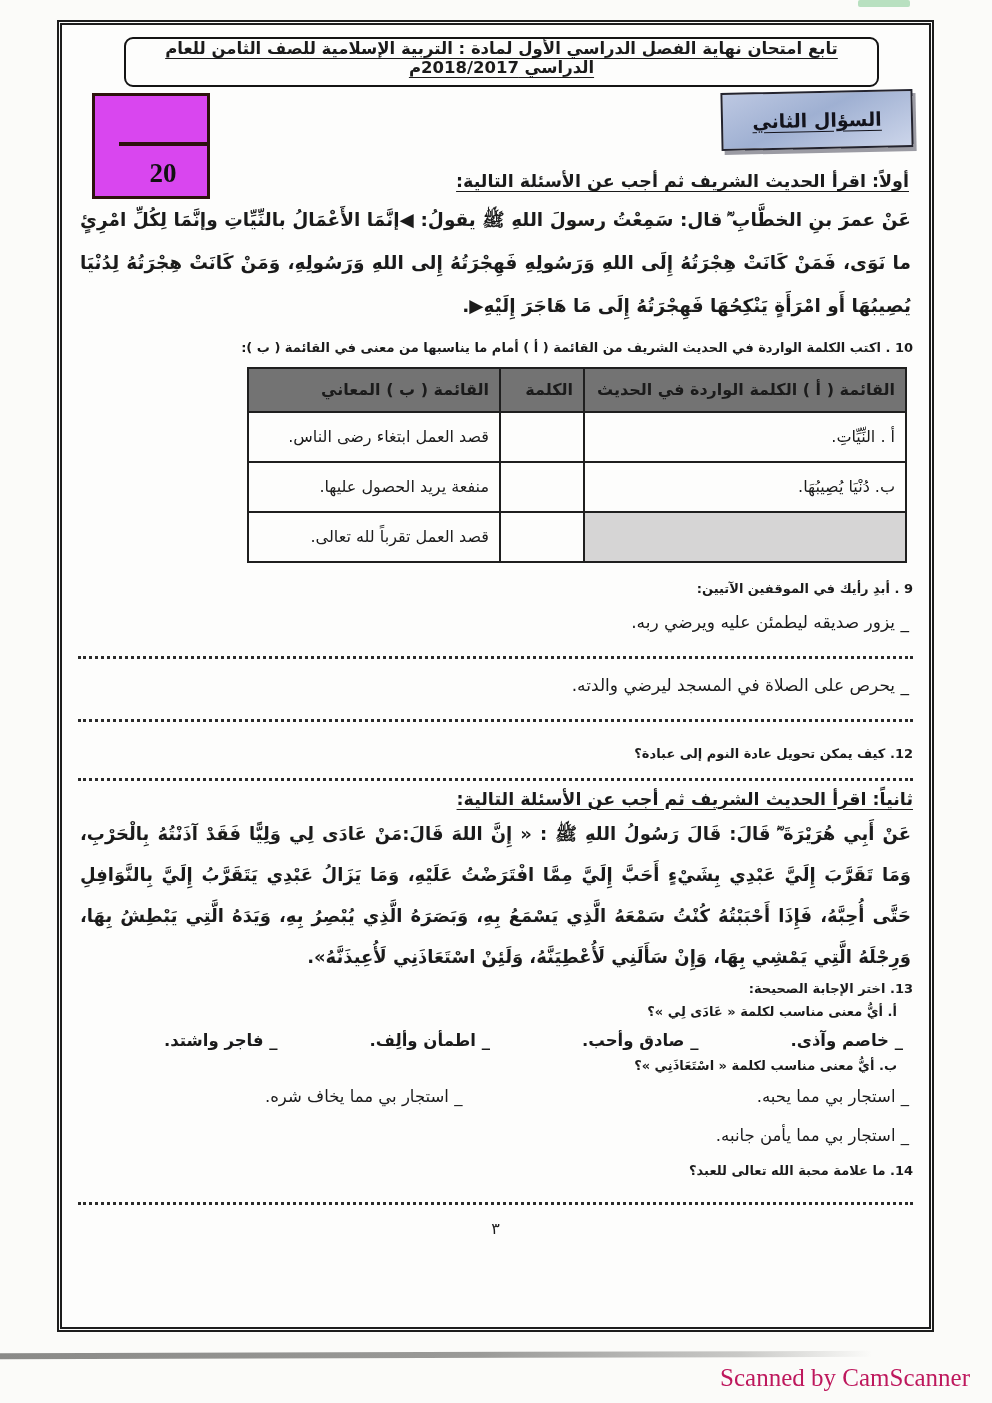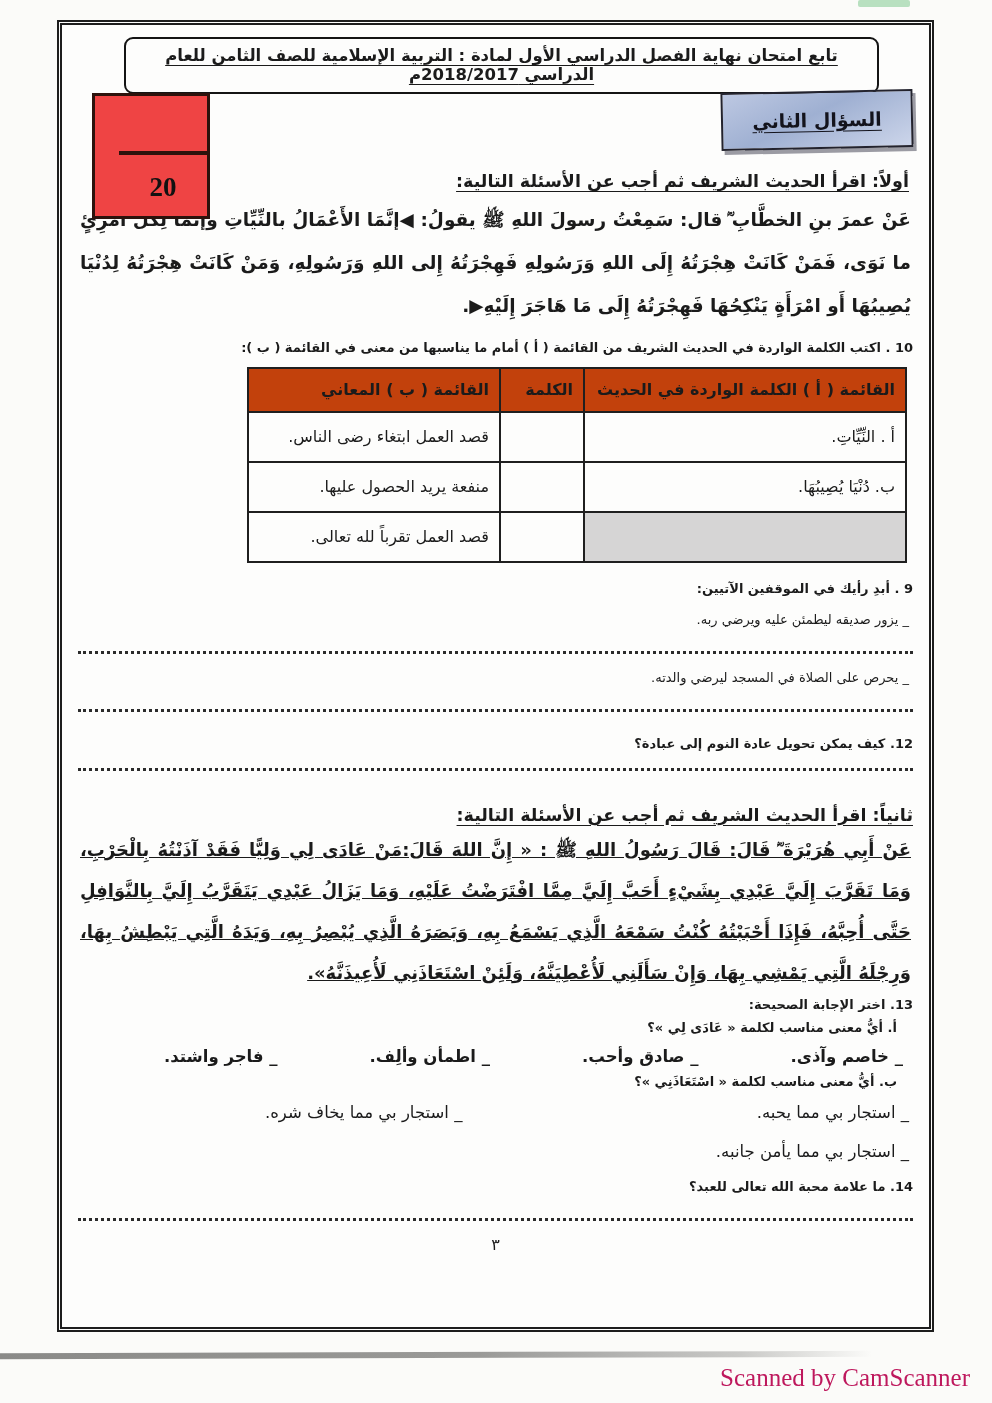--- a/index.html
+++ b/index.html
@@ -23,70 +23,70 @@
     border:5px double #1d1d1d;background:#fdfdfc;box-sizing:border-box;
     direction:rtl;text-align:right;
     padding:0 14px;
   }
 
   
   .top-region{position:relative;height:168px;}
   .header-box{
     position:absolute;top:12px;left:48px;right:36px;
     border:2px solid #141414;border-radius:9px;
-    padding:7px 10px 8px;text-align:center;
+    padding:0 10px 8px;text-align:center;
     font-size:16.5px;font-weight:bold;text-decoration:underline;
     text-underline-offset:4px;
   }
   .title-box{
     position:absolute;top:66px;right:2px;width:188px;height:54px;
     background:linear-gradient(155deg,#bdc8e2 0%,#9fb0d2 45%,#ccd5ea 100%);
     border:2px solid #23232e;
     box-shadow:3px 4px 0 rgba(35,35,55,0.45);
     transform:rotate(-1.2deg);
     display:flex;align-items:center;justify-content:center;
     font-size:19px;font-weight:bold;text-decoration:underline;
     text-underline-offset:4px;color:#13131c;
   }
   .score-box{
-    position:absolute;top:68px;left:16px;width:118px;height:126px;
-    border:3px solid #2d120c;background:#ef4444;box-sizing:border-box;padding-left:24px;
+    position:absolute;top:68px;left:16px;width:118px;height:106px;
+    border:3px solid #2d120c;background:#d946ef;box-sizing:border-box;padding-left:24px;
   }
   .score-top{height:46%;border-bottom:4px solid #2d120c;}
   .score-bottom{height:54%;display:flex;align-items:center;justify-content:center;
     font-family:"Liberation Serif",serif;font-size:27px;font-weight:bold;color:#111;}
   .sec-heading{font-weight:bold;font-size:17.5px;text-decoration:underline;text-underline-offset:4px;}
   .sec1-heading{position:absolute;bottom:2px;right:6px;}
 
   
   .hadith{font-size:18.5px;font-weight:bold;line-height:2.32;text-align:justify;
     margin:6px 4px 0 4px;}
-  .hadith2{font-size:18px;line-height:2.28;margin-top:4px;text-decoration:underline;}
+  .hadith2{font-size:18px;line-height:2.28;margin-top:4px;}
 
   .q-text{font-weight:bold;font-size:13px;}
   .q10-text{margin:12px 2px 0;}
 
   
   table.match{border-collapse:collapse;margin:12px 8px 0 auto;direction:rtl;}
   table.match th,table.match td{
     border:2px solid #1f1f1f;font-size:16px;padding:6px 10px;vertical-align:middle;
   }
-  table.match th{background:#c2410c;font-weight:bold;height:30px;}
+  table.match th{background:#737373;font-weight:bold;height:30px;}
   table.match td{height:36px;}
   .col-a{width:300px;}
   .col-word{width:62px;}
   .col-b{width:230px;}
   td.shaded{background:#d6d5d5;}
 
   .q11-head{margin:18px 2px 0;}
-  .situation{font-size:13px;margin:16px 6px 0;text-align:right;}
+  .situation{font-size:17px;margin:16px 6px 0;text-align:right;}
   .dots{border-bottom:3px dotted #2b2b2b;height:2px;margin:22px 2px 0;}
   .dots-tight{margin-top:15px;}
   .q12-text{margin:24px 2px 0;}
-  .sec2-heading{display:inline-block;margin:34px 2px 0;}
+  .sec2-heading{display:inline-block;margin:8px 2px 0;}
   .q13-head{margin:4px 2px 0;}
   .part-label{margin:8px 18px 0 0;}
   .options-a{display:flex;justify-content:space-between;align-items:baseline;
     padding:12px 12px 0 88px;font-size:16.5px;font-weight:bold;}
   .options-b{display:grid;grid-template-columns:54% 46%;row-gap:20px;
     margin-top:14px;font-size:16.5px;padding:0 6px;}
   .q14-text{margin:18px 2px 0;}
   .page-number{text-align:center;font-size:16px;margin-top:14px;}
 </style>
 </head>

